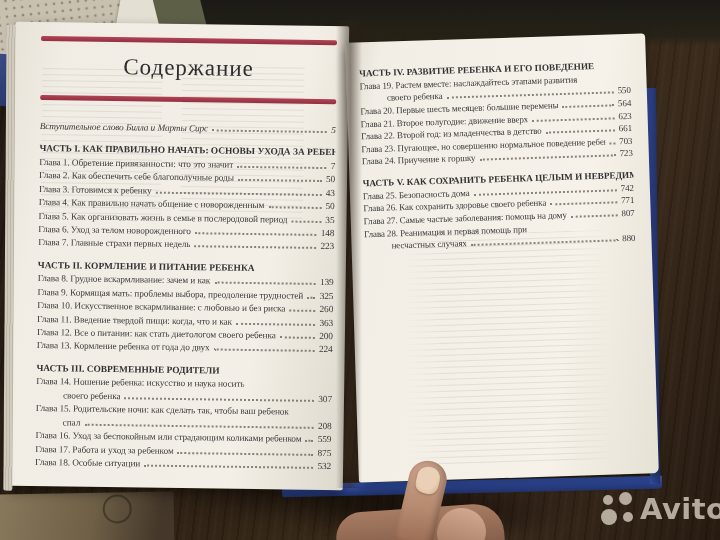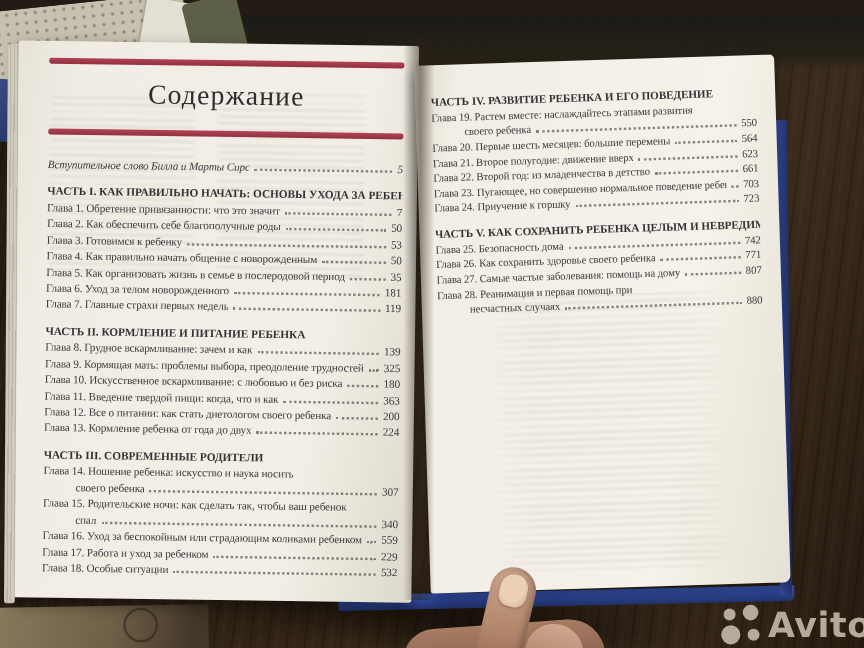--- a/index.html
+++ b/index.html
@@ -1,18 +1,18 @@
 <!DOCTYPE html>
 <html><head>
 <meta charset="utf-8">
 <style>
   html,body{margin:0;padding:0;}
   body{width:720px;height:540px;overflow:hidden;position:relative;
        font-family:"Liberation Serif","DejaVu Serif",serif;background:#241c14;}
-  .scene{position:absolute;inset:0;margin-top:12px;}
+  .scene{position:absolute;inset:0;}
 
   
   .wood{position:absolute;inset:0;z-index:0;
     background:linear-gradient(115deg,#221a12 0%,#30231711 35%,#362718 55%,#3b2b1d 75%,#271b10 100%),#2e2115;}
   .wood::after{content:"";position:absolute;inset:0;opacity:.55;
     background:repeating-linear-gradient(97deg,rgba(0,0,0,.30) 0 2px,transparent 2px 6px,rgba(255,255,255,.03) 6px 9px,transparent 9px 15px);}
   .top-surface{position:absolute;left:0;top:0;width:100%;height:46px;z-index:1;
     background:linear-gradient(#1b1a17,#262217ee 80%,transparent);}
 
   
@@ -141,57 +141,57 @@
           <span class="toc-page">7</span>
         </div>
         <div class="toc-row">
           <span class="toc-text">Глава 2. Как обеспечить себе благополучные роды</span>
           <span class="leader"></span>
           <span class="toc-page">50</span>
         </div>
         <div class="toc-row">
           <span class="toc-text">Глава 3. Готовимся к ребенку</span>
           <span class="leader"></span>
-          <span class="toc-page">53</span>
+          <span class="toc-page">43</span>
         </div>
         <div class="toc-row">
           <span class="toc-text">Глава 4. Как правильно начать общение с новорожденным</span>
           <span class="leader"></span>
           <span class="toc-page">50</span>
         </div>
         <div class="toc-row">
           <span class="toc-text">Глава 5. Как организовать жизнь в семье в послеродовой период</span>
           <span class="leader"></span>
           <span class="toc-page">35</span>
         </div>
         <div class="toc-row">
           <span class="toc-text">Глава 6. Уход за телом новорожденного</span>
           <span class="leader"></span>
-          <span class="toc-page">181</span>
+          <span class="toc-page">148</span>
         </div>
         <div class="toc-row">
           <span class="toc-text">Глава 7. Главные страхи первых недель</span>
           <span class="leader"></span>
-          <span class="toc-page">119</span>
+          <span class="toc-page">223</span>
         </div>
         <div class="part-header">ЧАСТЬ II. КОРМЛЕНИЕ И ПИТАНИЕ РЕБЕНКА</div>
         <div class="toc-row">
           <span class="toc-text">Глава 8. Грудное вскармливание: зачем и как</span>
           <span class="leader"></span>
           <span class="toc-page">139</span>
         </div>
         <div class="toc-row">
           <span class="toc-text">Глава 9. Кормящая мать: проблемы выбора, преодоление трудностей</span>
           <span class="leader"></span>
           <span class="toc-page">325</span>
         </div>
         <div class="toc-row">
           <span class="toc-text">Глава 10. Искусственное вскармливание: с любовью и без риска</span>
           <span class="leader"></span>
-          <span class="toc-page">180</span>
+          <span class="toc-page">260</span>
         </div>
         <div class="toc-row">
           <span class="toc-text">Глава 11. Введение твердой пищи: когда, что и как</span>
           <span class="leader"></span>
           <span class="toc-page">363</span>
         </div>
         <div class="toc-row">
           <span class="toc-text">Глава 12. Все о питании: как стать диетологом своего ребенка</span>
           <span class="leader"></span>
           <span class="toc-page">200</span>
@@ -209,31 +209,31 @@
           <span class="toc-text indent">своего ребенка</span>
           <span class="leader"></span>
           <span class="toc-page">307</span>
         </div>
         <div class="toc-row">
           <span class="toc-text">Глава 15. Родительские ночи: как сделать так, чтобы ваш ребенок</span>
         </div>
         <div class="toc-row">
           <span class="toc-text indent">спал</span>
           <span class="leader"></span>
-          <span class="toc-page">340</span>
+          <span class="toc-page">208</span>
         </div>
         <div class="toc-row">
           <span class="toc-text">Глава 16. Уход за беспокойным или страдающим коликами ребенком</span>
           <span class="leader"></span>
           <span class="toc-page">559</span>
         </div>
         <div class="toc-row">
           <span class="toc-text">Глава 17. Работа и уход за ребенком</span>
           <span class="leader"></span>
-          <span class="toc-page">229</span>
+          <span class="toc-page">875</span>
         </div>
         <div class="toc-row">
           <span class="toc-text">Глава 18. Особые ситуации</span>
           <span class="leader"></span>
           <span class="toc-page">532</span>
         </div>
       </div>
   </div>
 
   <div class="page right-page">

